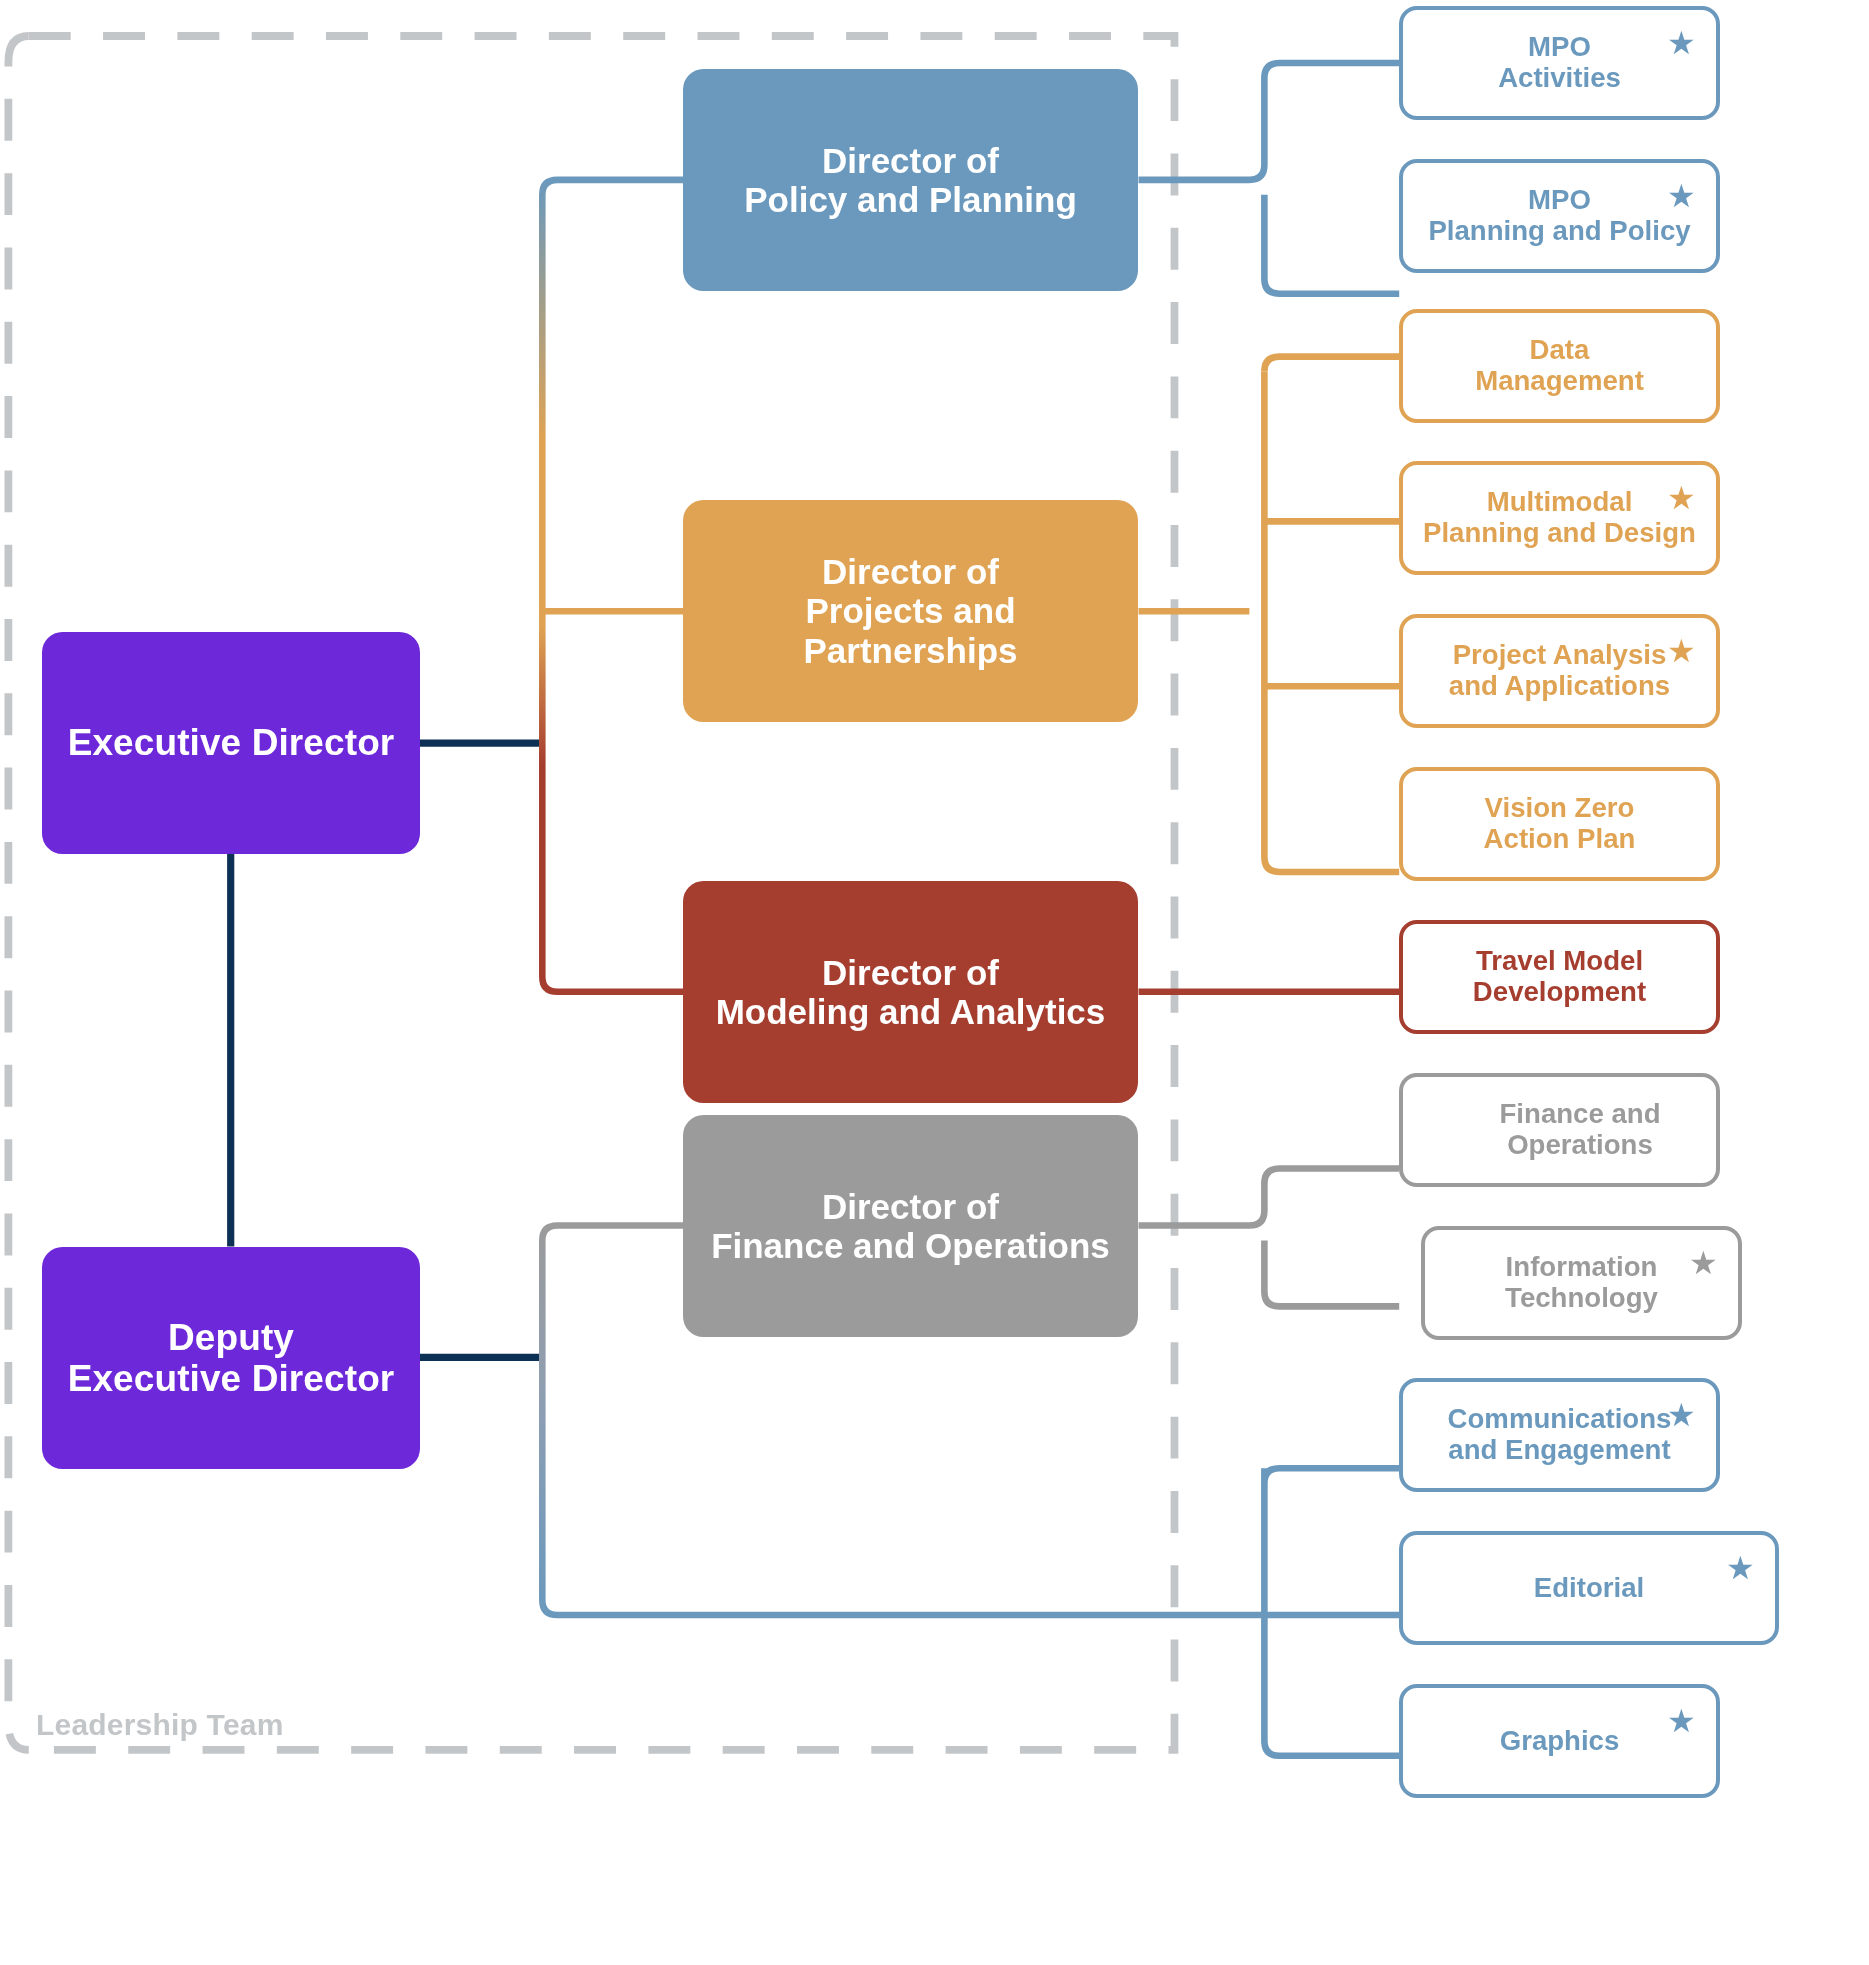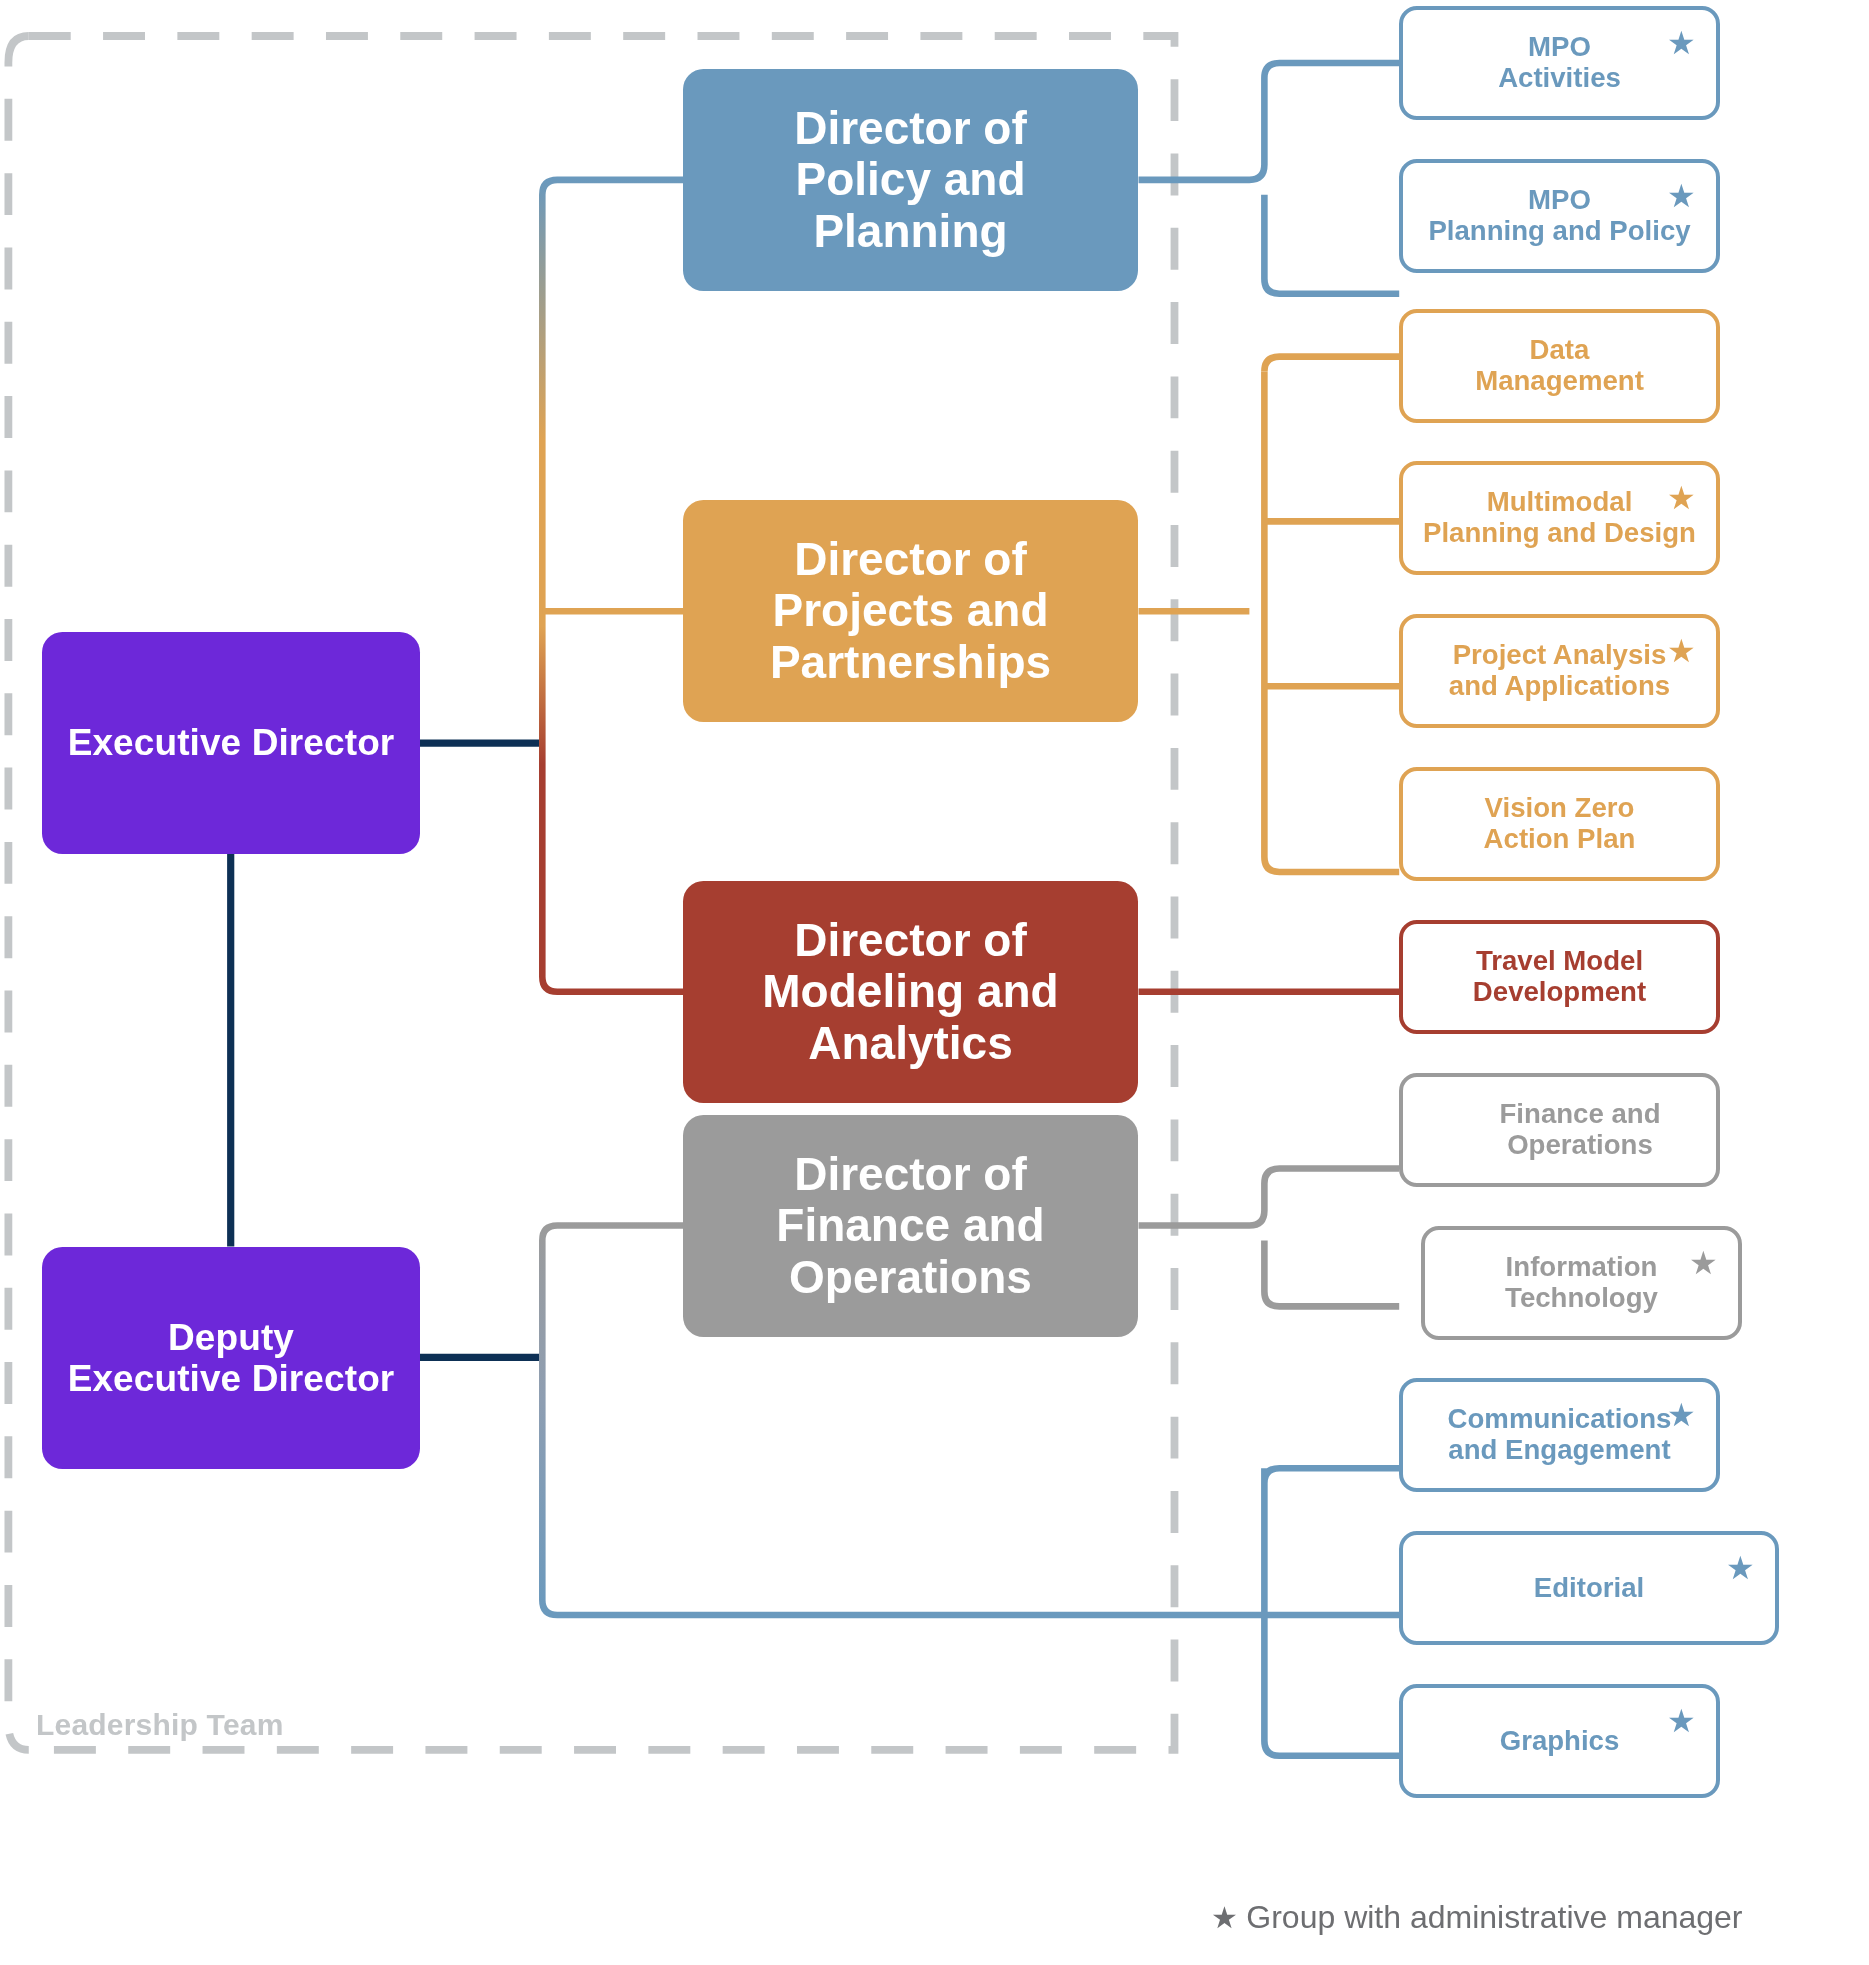--- a/index.html
+++ b/index.html
@@ -8,21 +8,21 @@
   svg.wires{position:absolute;left:0;top:0;width:1869px;height:1965px;pointer-events:none;}
 
   .node{position:absolute;box-sizing:border-box;display:flex;align-items:center;
         justify-content:center;text-align:center;line-height:1.12;}
   .node .txt{display:block;padding:0 10.8px;}
 
   
   .exec{background:#6d28d9;color:#ffffff;border-radius:20.4px;font-weight:bold;font-size:37px;
         letter-spacing:0.1px;}
   
-  .dir{color:#ffffff;border-radius:20.4px;font-weight:bold;font-size:46px;}
+  .dir{color:#ffffff;border-radius:20.4px;font-weight:bold;font-size:35px;}
   .dir.blue{background:#6a99bd;}
   .dir.orange{background:#e0a busy;}
   .dir.orange{background:#dfa353;}
   .dir.red{background:#a63e30;}
   .dir.gray{background:#9b9b9b;}
 
   
   .grp{background:#ffffff;border-radius:18px;border:4.2px solid #888;font-weight:bold;font-size:27.6px;}
   .grp.blue{border-color:#6a99bd;color:#6a99bd;}
   .grp.orange{border-color:#dfa353;color:#dfa353;}
@@ -213,18 +213,15 @@
     <span class="star">★</span>
   </div>
 
   <div class="node grp blue" style="left:1399px;top:1684px;width:321px;height:114px;">
     <span class="txt">Graphics</span>
     <span class="star">★</span>
   </div>
 
   <div id="leadership-label">Leadership Team</div>
 
-  <div id="legend">
-    <span class="lstar">★</span><span>Group with administrative manager</span>
-  </div>
 
 </div>
 
 
 </body></html>

